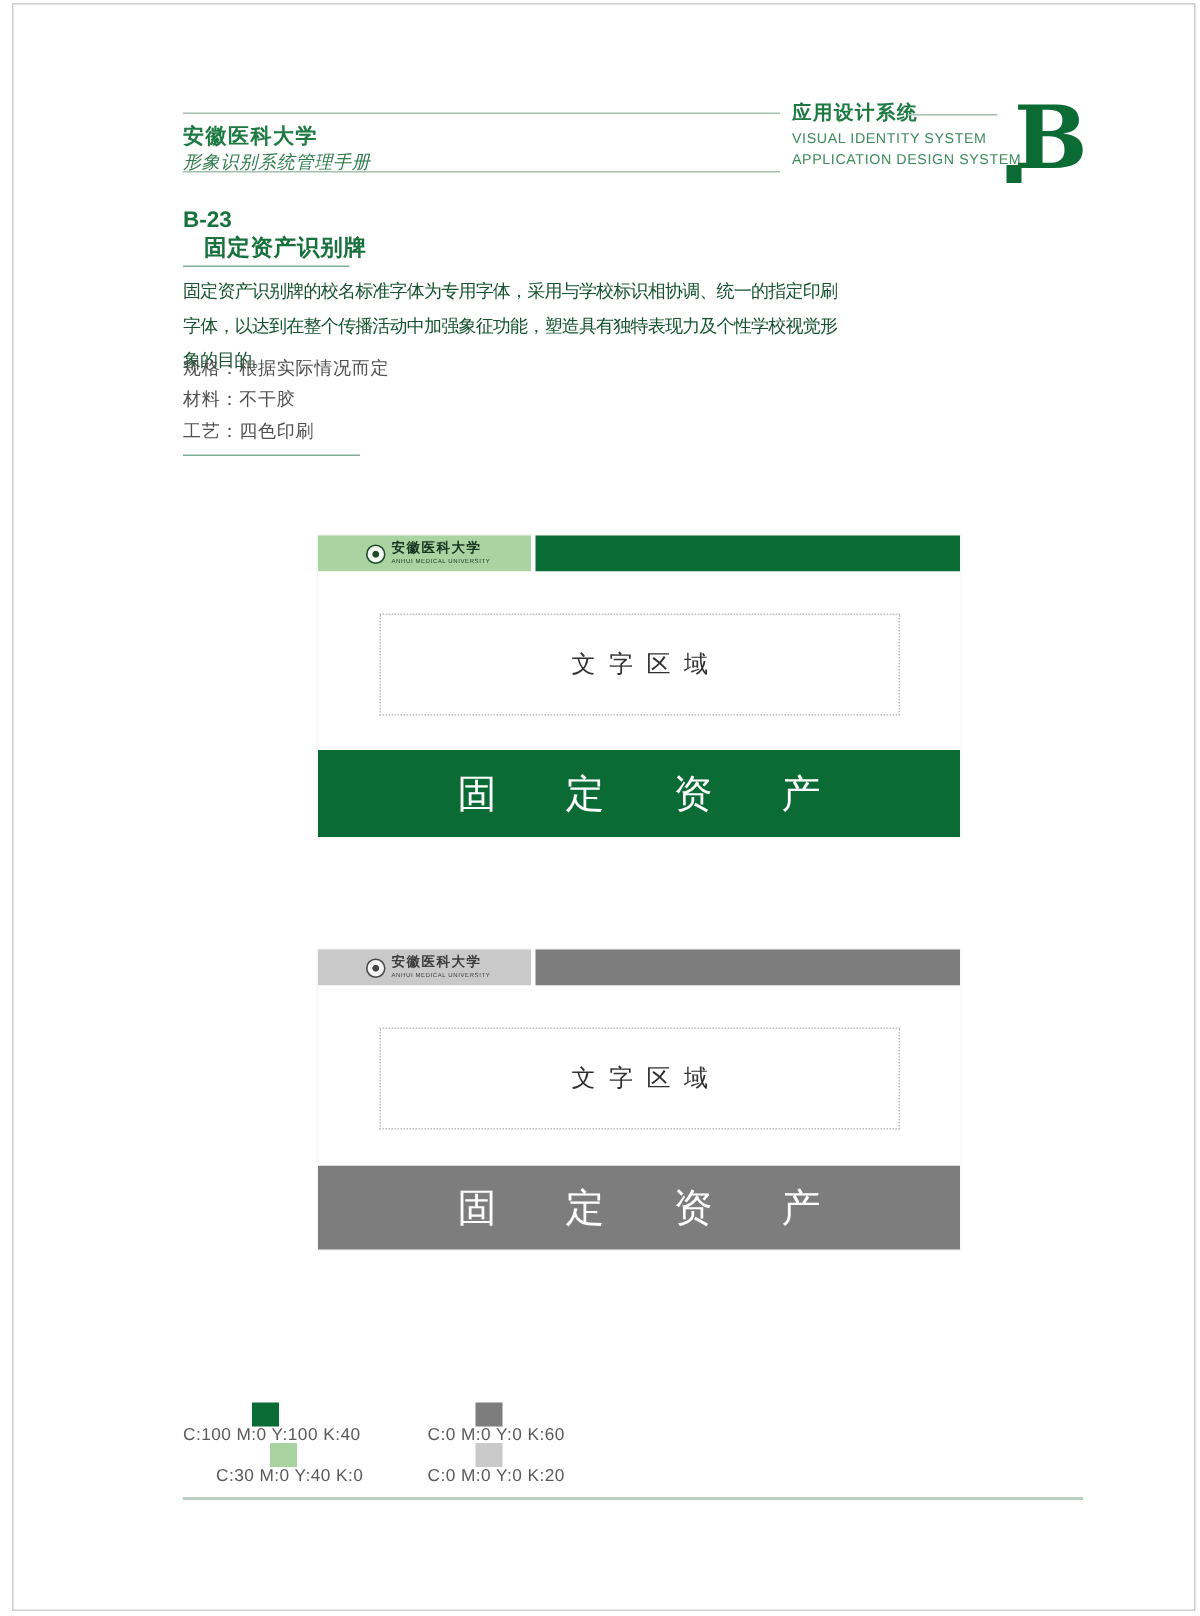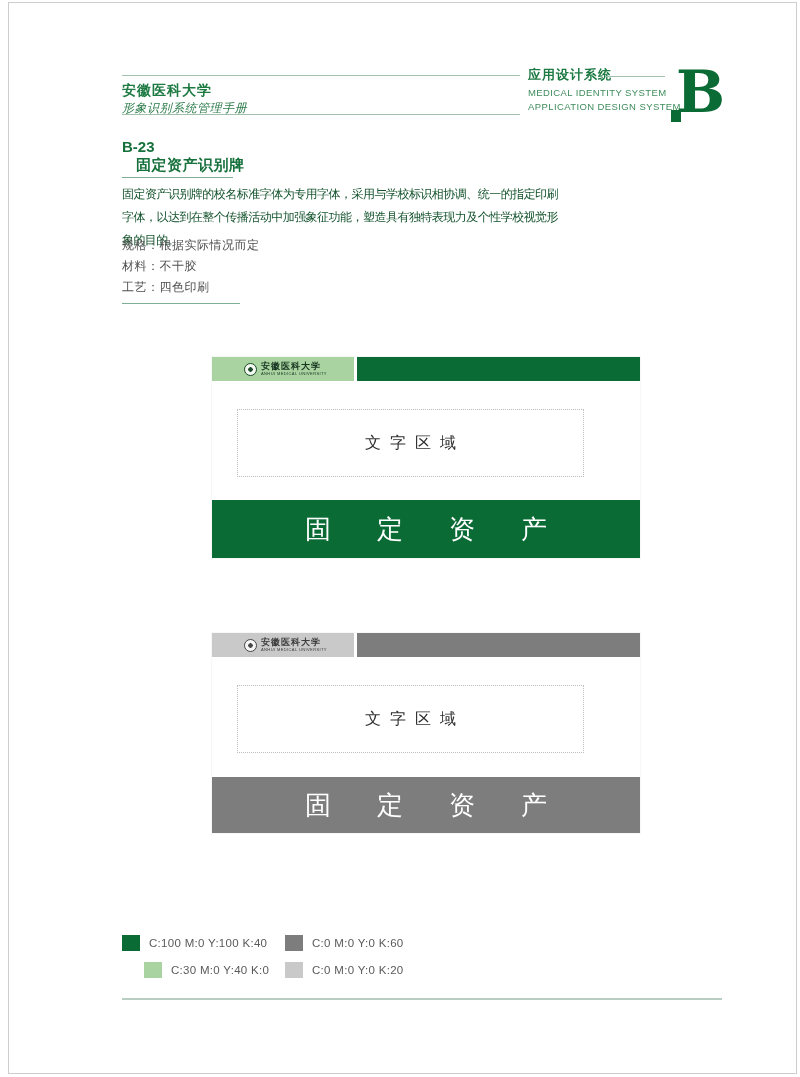--- a/index.html
+++ b/index.html
@@ -50,50 +50,50 @@
   .seal { width:13px; height:13px; border-radius:50%; flex:0 0 auto; margin-right:4px; }
   .sign-green .seal { border:1.5px solid #1c4a2a; background:radial-gradient(circle,#1c4a2a 0 2px,#f4faf2 2.5px); }
   .sign-gray  .seal { border:1.5px solid #474747; background:radial-gradient(circle,#474747 0 2px,#f5f5f5 2.5px); }
   .logo-text { display:flex; flex-direction:column; line-height:1; }
   .logo-cn { font-family:"DejaVu Serif","Liberation Serif",serif; font-weight:bold; font-size:9px; letter-spacing:1px; }
   .logo-en { font-size:4px; letter-spacing:0.4px; margin-top:1px; }
   .sign-green .logo-cn, .sign-green .logo-en { color:#173520; }
   .sign-gray  .logo-cn, .sign-gray  .logo-en { color:#3c3c3c; }
 
   .sign-body { flex:1; background:#ffffff; position:relative; }
-  .text-area-box { position:absolute; left:25px; top:28px; width:347px; height:68px;
+  .text-area-box { position:absolute; left:41px; top:28px; width:347px; height:68px;
                    border:1px dotted #bdbdbd; display:flex; align-items:center; justify-content:center; }
   .text-area-label { font-size:16px; color:#2f2f2f; letter-spacing:9px; margin-right:-9px; }
 
   .sign-footer { display:flex; align-items:center; justify-content:center; }
   .sign-green .sign-footer { height:58px; background:#0b6b35; }
   .sign-gray  .sign-footer { height:56px; background:#7d7d7d; }
   .plate-label { color:#ffffff; font-size:26px; font-weight:400; letter-spacing:46px; margin-right:-46px; line-height:1; }
 
   
-  .swatch-row { position:absolute; display:flex; align-items:center; }
+  .swatch-row { position:absolute; display:flex; align-items:center;flex-direction:column; }
   .sw-0 { left:122px; top:935px; } .sw-1 { left:122px; top:962px;margin-left:22px; }
   .sw-2 { left:285px; top:935px; } .sw-3 { left:285px; top:962px; }
   .swatch-box { width:18px; height:16px; margin-right:9px; }
   .swatch-label { font-size:11.5px; color:#5a5a5a; letter-spacing:0.3px; }
 
   .footer-rule { position:absolute; left:122px; top:998px; width:600px; height:2px; background:#b9cdc2; }
 </style>
 </head>
 <body>
 
 <div class="page-border"></div>
 
 <div class="rule rule-top"></div>
 <div class="university-name">安徽医科大学</div>
 <div class="manual-title">形象识别系统管理手册</div>
 <div class="rule rule-bottom"></div>
 <div class="system-cn">应用设计系统</div>
 <div class="rule rule-right"></div>
-<div class="system-en1">MEDICAL IDENTITY SYSTEM</div>
+<div class="system-en1">VISUAL IDENTITY SYSTEM</div>
 <div class="system-en2">APPLICATION DESIGN SYSTEM</div>
 <div class="b-foot"></div>
 <div class="b-letter">B</div>
 
 <div class="section-code">B-23</div>
 <div class="section-title">固定资产识别牌</div>
 <div class="title-underline"></div>
 <div class="section-desc">固定资产识别牌的校名标准字体为专用字体，采用与学校标识相协调、统一的指定印刷字体，以达到在整个传播活动中加强象征功能，塑造具有独特表现力及个性学校视觉形象的目的。</div>
 <div class="spec spec-1">规格：根据实际情况而定</div>
 <div class="spec spec-2">材料：不干胶</div>

